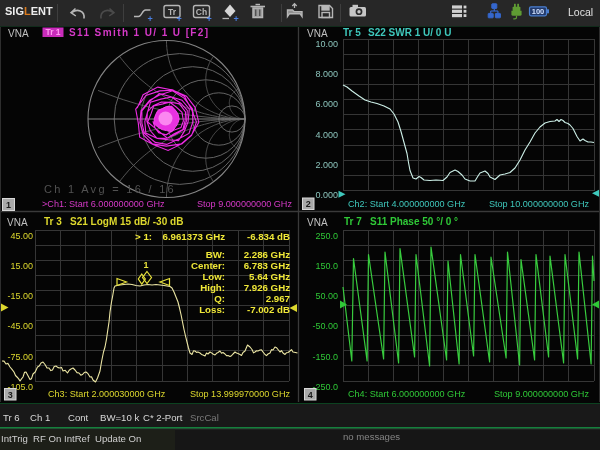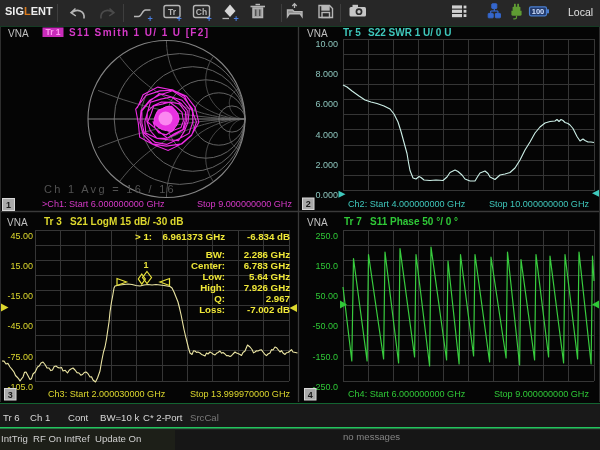--- a/index.html
+++ b/index.html
@@ -1,15 +1,15 @@
 <!DOCTYPE html>
 <html><head><meta charset="utf-8">
 <style>
 html,body{margin:0;padding:0;background:#000;}
-#scr{position:relative;width:600px;height:450px;background:#22c55e;overflow:hidden;
+#scr{position:relative;width:600px;height:450px;background:#15803d;overflow:hidden;
 font-family:"Liberation Sans", sans-serif;}
 svg text{font-family:"Liberation Sans", sans-serif;}
 </style></head>
 <body>
 <div id="scr">
 <svg width="600" height="450" viewBox="0 0 600 450">
 <rect x="0" y="0" width="600" height="26.5" fill="#272727"></rect>
 <text x="5" y="14.5" font-size="11" font-weight="bold" letter-spacing="0" fill="#ededed">SIG<tspan fill="#d97a1e">L</tspan>ENT</text>
 <line x1="57.5" y1="4" x2="57.5" y2="22" stroke="#3e3e3e" stroke-width="1"></line>
 <line x1="123.5" y1="4" x2="123.5" y2="22" stroke="#3e3e3e" stroke-width="1"></line>

